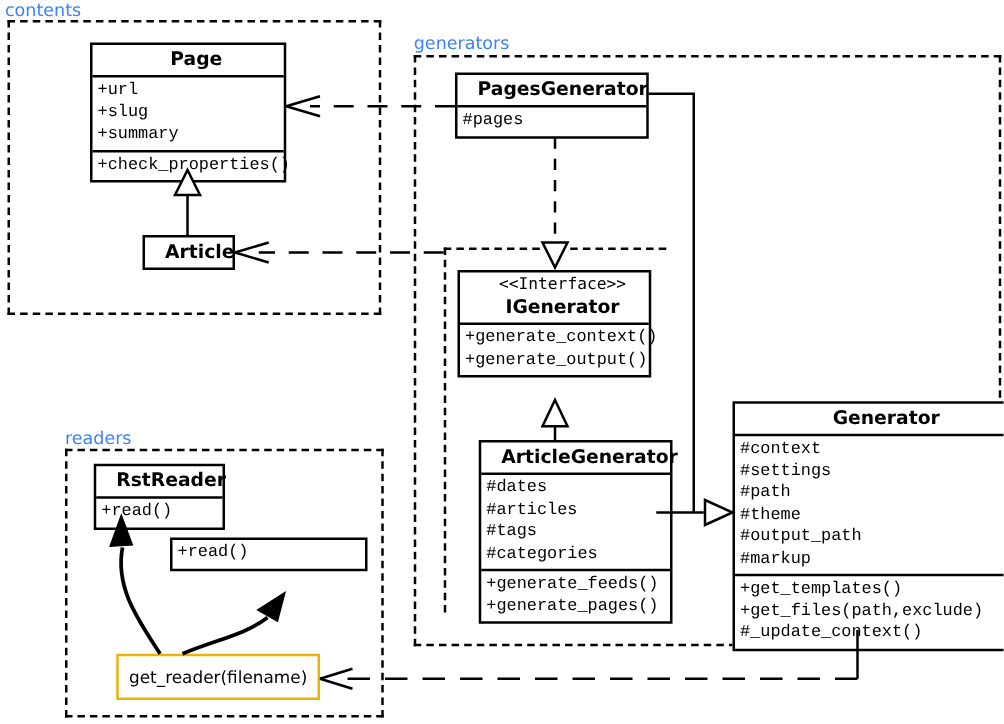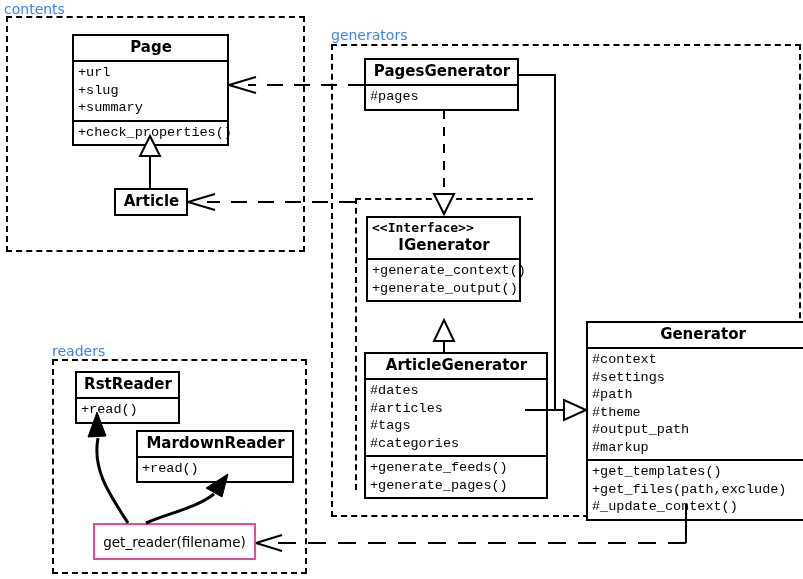--- a/index.html
+++ b/index.html
@@ -44,40 +44,41 @@
     border-top: 2px solid #000;
   }
   .cls-name {
     text-align: center;
     font-family: "DejaVu Sans", sans-serif;
     font-weight: bold;
     font-size: 15px;
     line-height: 19px;
     padding: 3px 3px 4px 3px;
     white-space: nowrap;
+    margin-left: 12px;
   }
   .stereo {
     display: block;
-    text-align: left;
+    text-align: center;
     font-family: "DejaVu Sans Mono", monospace;
-    font-weight: bold;
+    font-weight: normal;
     font-size: 13px;
     line-height: 16px;
   }
   .feat {
     font-family: Liberation Mono, monospace;
     font-size: 13.5px;
     line-height: 17.5px;
     white-space: pre;
     color: #000;
   }
   .plainbox {
     position: absolute;
     box-sizing: border-box;
-    border: 2px solid #ec4899;
+    border: 2px solid #eab308;
     background: #fff;
     font-family: "DejaVu Sans", sans-serif;
     font-size: 13.5px;
     display: flex;
     align-items: center;
     justify-content: center;
     white-space: nowrap;
   }
   svg.overlay {
     position: absolute;
@@ -128,21 +129,21 @@
     <div class="sec cls-name">
       <span class="stereo">&lt;&lt;Interface&gt;&gt;</span>
       <span>IGenerator</span>
     </div>
     <div class="sec">
       <div class="feat">+generate_context()</div>
       <div class="feat">+generate_output()</div>
     </div>
   </div>
 
-  <div class="umlbox" style="left:364px; top:352px; width:184px;">
+  <div class="umlbox" style="left:383px; top:352px; width:155px;">
     <div class="sec cls-name">ArticleGenerator</div>
     <div class="sec">
       <div class="feat">#dates</div>
       <div class="feat">#articles</div>
       <div class="feat">#tags</div>
       <div class="feat">#categories</div>
     </div>
     <div class="sec">
       <div class="feat">+generate_feeds()</div>
       <div class="feat">+generate_pages()</div>
@@ -170,21 +171,20 @@
   <div class="pkg-box" style="left:52px; top:359px; width:255px; height:215px; border:2px dashed #000;"></div>
 
   <div class="umlbox" style="left:75px; top:371px; width:105px;">
     <div class="sec cls-name">RstReader</div>
     <div class="sec">
       <div class="feat">+read()</div>
     </div>
   </div>
 
   <div class="umlbox" style="left:136px; top:430px; width:158px;">
-    <div class="sec cls-name">MardownReader</div>
     <div class="sec">
       <div class="feat">+read()</div>
     </div>
   </div>
 
   <div class="plainbox" style="left:93px; top:523px; width:163px; height:37px;">
     <span>get_reader(filename)</span>
   </div>
 
   <svg class="overlay" viewBox="0 0 803 579" xmlns="http://www.w3.org/2000/svg">

